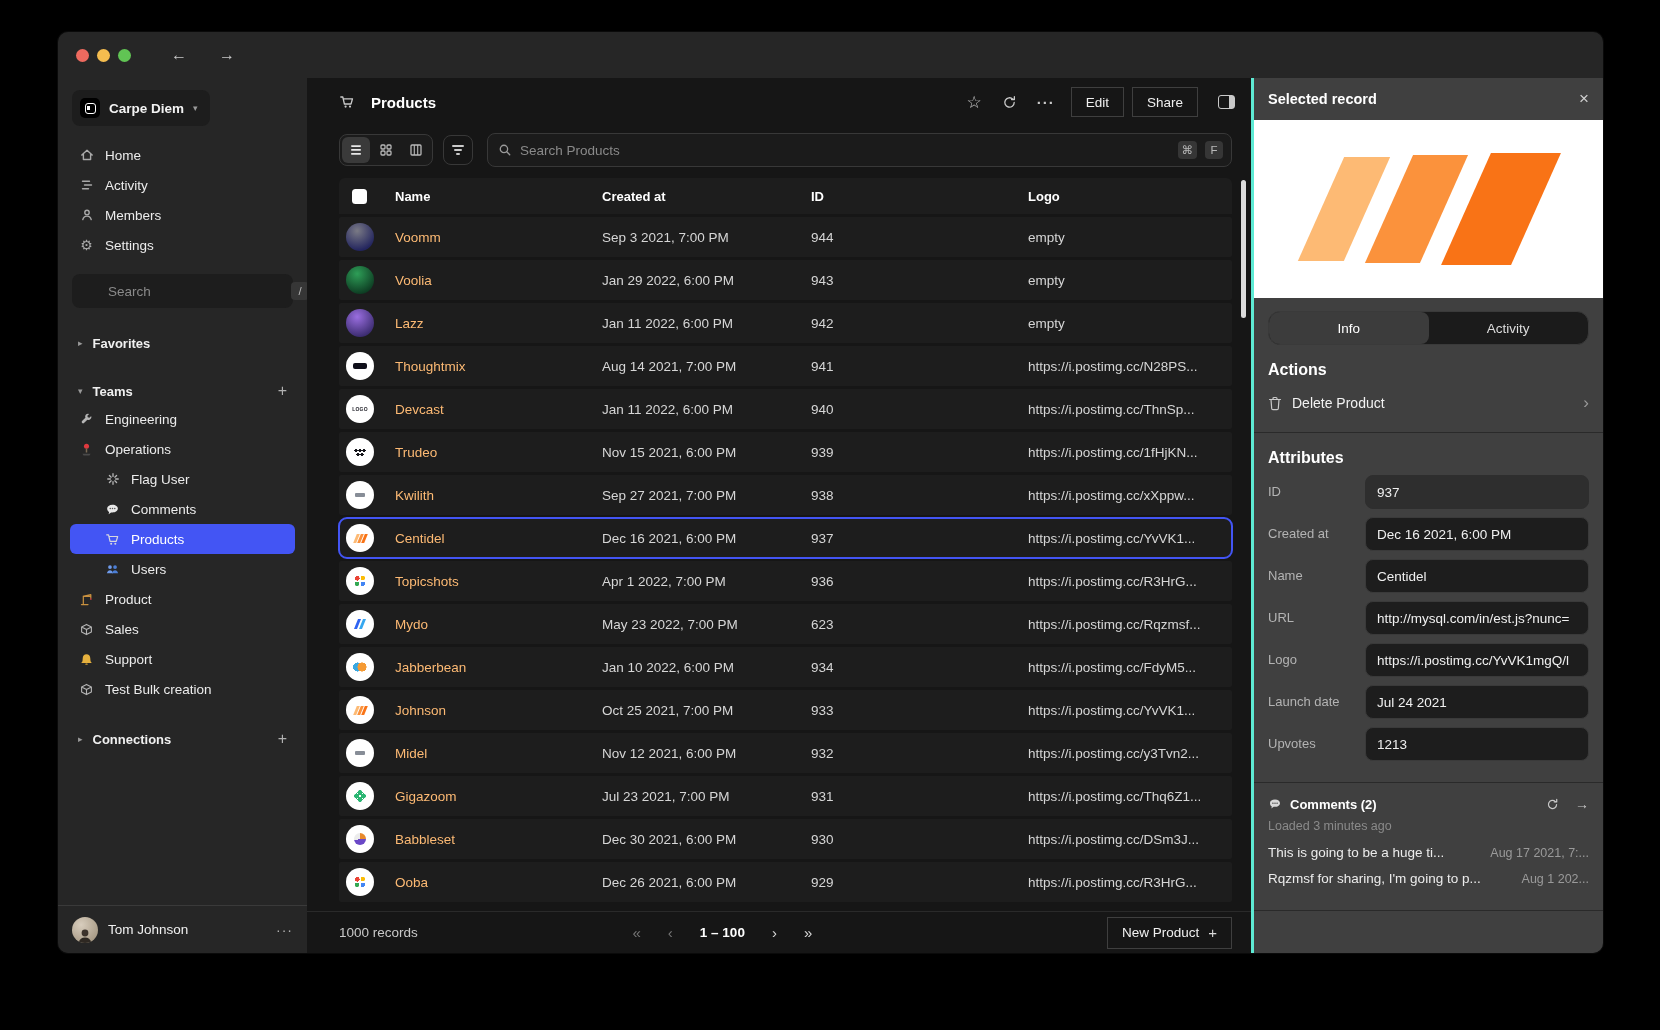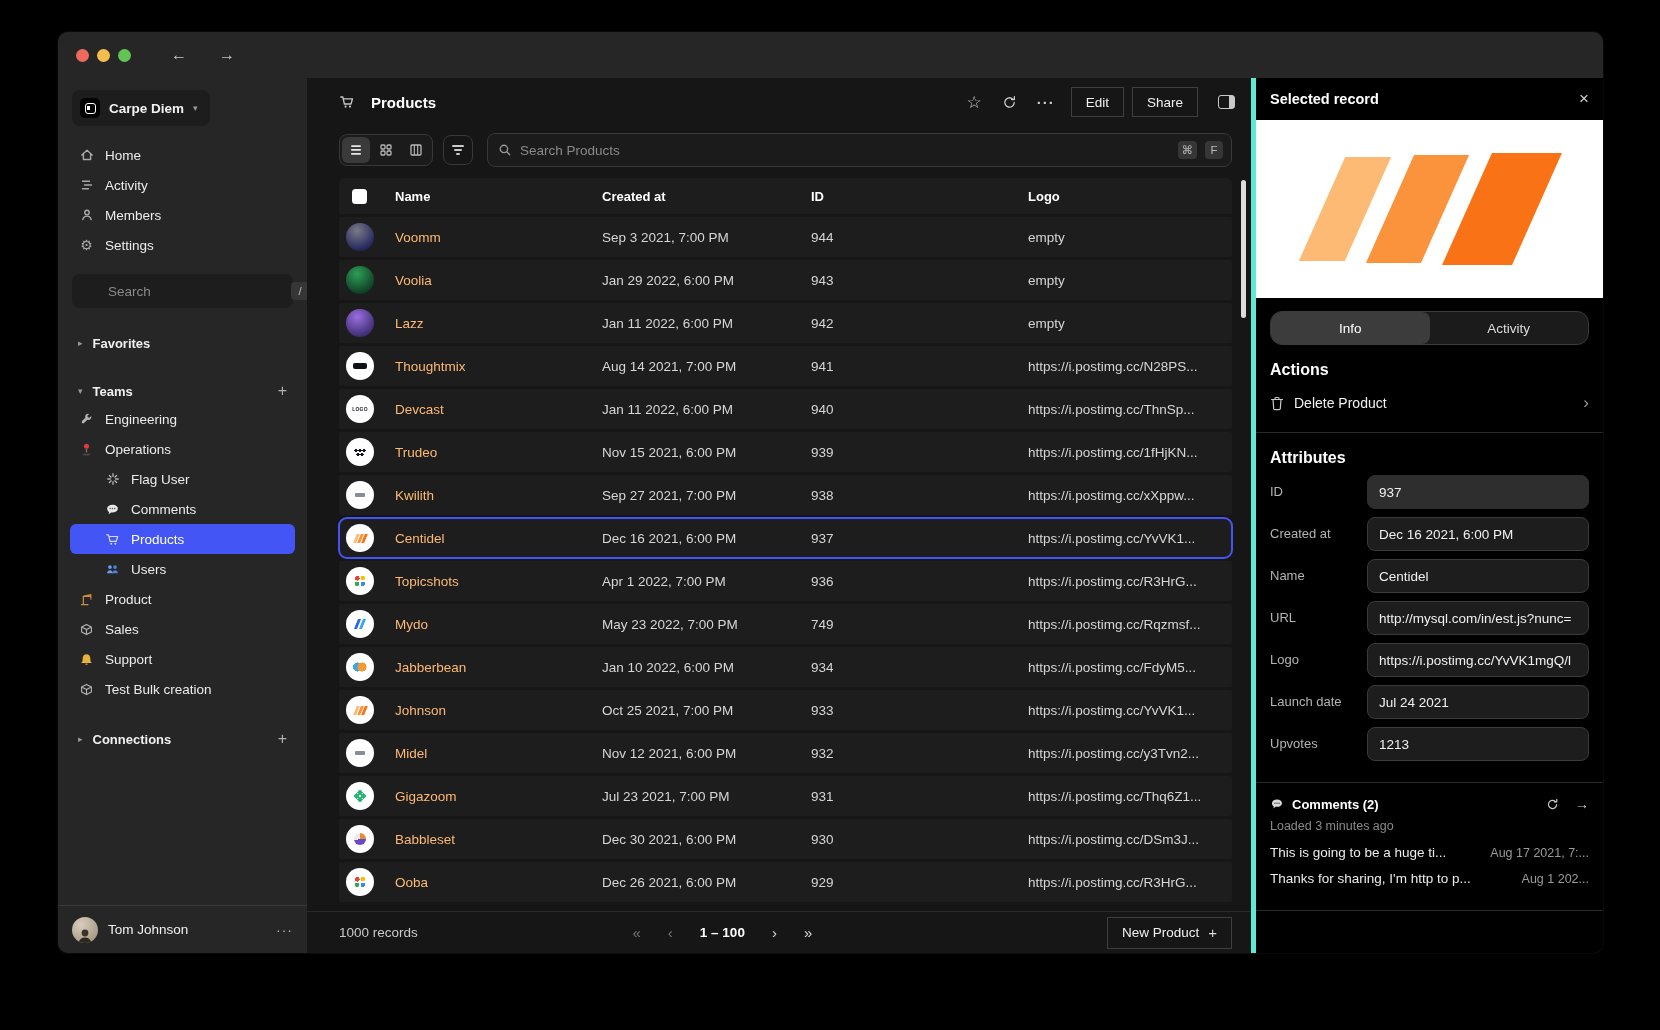--- a/index.html
+++ b/index.html
@@ -106,21 +106,21 @@
   .sls i { width:3.2px; height:10px; display:block; }
   .sls i:nth-child(1){background:#2e63f2}.sls i:nth-child(2){background:#35a7f0}
   .scroll-thumb { position:absolute; right:5px; top:102px; width:5px; height:138px; background:#dcdcdc; border-radius:3px; }
   .m-footer { height:42px; flex:0 0 42px; border-top:1px solid #2a2a2a; display:flex; align-items:center; padding:0 19px 0 32px; }
   .records { color:#c9c9c9; font-size:13.5px; }
   .pager { display:flex; align-items:center; gap:27px; margin:0 auto; transform:translateX(-40px); }
   .pg { font-size:15px; color:#d9d9d9; }
   .pg.dim { color:#767676; }
   .pg-label { color:#fff; font-size:13.5px; font-weight:700; }
   
-  .panel { width:352px; flex:0 0 352px; background:#000000; border-left:5px solid #5eead4; display:flex; flex-direction:column; overflow:hidden; }
+  .panel { width:352px; flex:0 0 352px; background:#404040; border-left:3px solid #5eead4; display:flex; flex-direction:column; overflow:hidden; }
   .p-header { height:42px; flex:0 0 42px; display:flex; align-items:center; padding:0 14px; }
   .p-title { color:#fff; font-size:14.5px; font-weight:700; }
   .p-close { margin-left:auto; color:#cfcfcf; font-size:17px; }
   .p-image { height:178px; flex:0 0 178px; background:#fff; display:flex; align-items:center; justify-content:center; gap:22px; }
   .stripe { transform:skewX(-24deg); }
   .stripe.s1{width:46px;height:104px}.stripe.s2{width:55px;height:108px}.stripe.s3{width:70px;height:112px}
   .tabs { margin:13px 14px 0; height:34px; display:flex; border:1px solid #3a3a3a; border-radius:12px; overflow:hidden; background:#1b1b1b; }
   .tab { flex:1; display:flex; align-items:center; justify-content:center; color:#ddd; font-size:13.5px; }
   .tab.active { background:#3c3c3c; color:#fff; border-radius:8px; font-weight:500; }
   .p-sec-label { color:#fff; font-size:16px; font-weight:700; margin:16px 14px 8px; }
@@ -498,21 +498,21 @@
             </div>
             <div class="t-grid t-row">
               <span class="avatar av-w">
                 <span class="sls">
                   <i></i>
                   <i></i>
                 </span>
               </span>
               <span class="t-cell nm">Mydo</span>
               <span class="t-cell ">May 23 2022, 7:00 PM</span>
-              <span class="t-cell ">749</span>
+              <span class="t-cell ">623</span>
               <span class="t-cell ">https://i.postimg.cc/Rqzmsf...</span>
             </div>
             <div class="t-grid t-row">
               <span class="avatar av-w">
                 <span class="cir"></span>
               </span>
               <span class="t-cell nm">Jabberbean</span>
               <span class="t-cell ">Jan 10 2022, 6:00 PM</span>
               <span class="t-cell ">934</span>
               <span class="t-cell ">https://i.postimg.cc/FdyM5...</span>
@@ -671,21 +671,21 @@
             <span>→</span>
           </span>
         </div>
         <div class="c-loaded">Loaded 3 minutes ago</div>
         <div>
             <div class="c-item">
               <span class="c-text">This is going to be a huge ti...</span>
               <span class="c-date">Aug 17 2021, 7:...</span>
             </div>
             <div class="c-item">
-              <span class="c-text">Thanks for sharing, I'm http to p...</span>
+              <span class="c-text">Rqzmsf for sharing, I'm going to p...</span>
               <span class="c-date">Aug 1 202...</span>
             </div>
           </div>
       </div>
 
       <div class="divider"></div>
     </aside>
 
   </div>
 </div>

